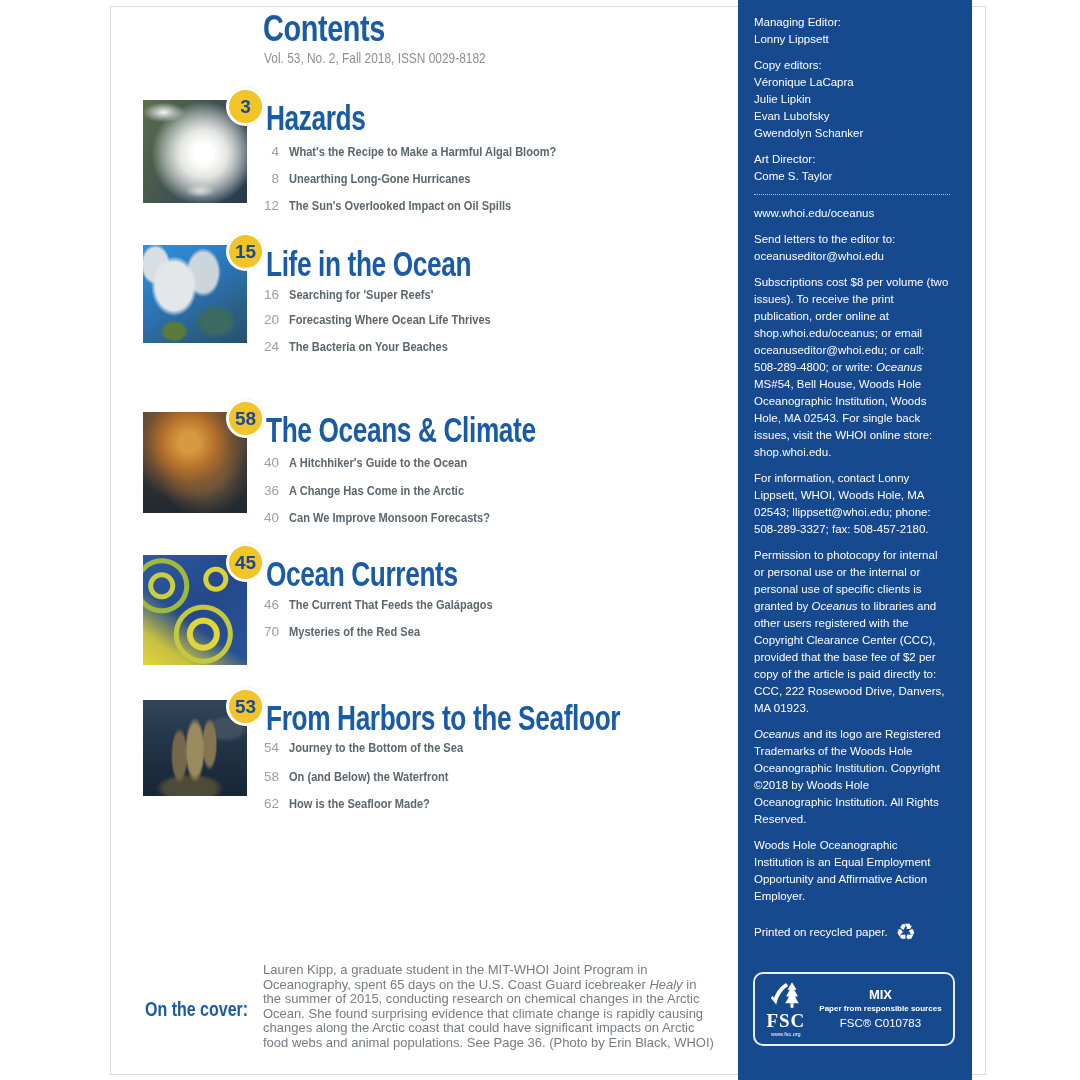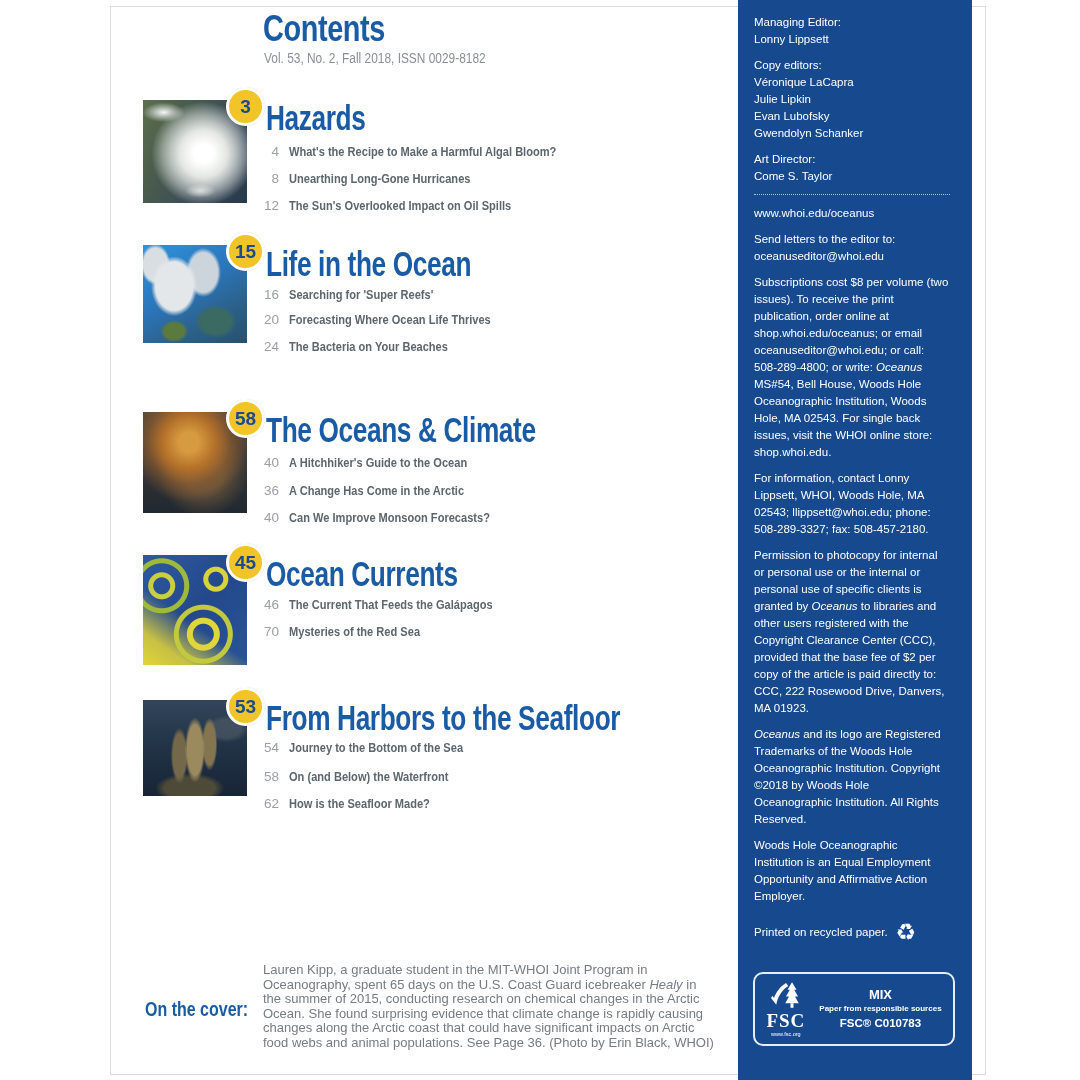--- a/index.html
+++ b/index.html
@@ -76,21 +76,21 @@
 
   .fsc{position:absolute;left:15px;top:972px;width:202px;height:74px;border:2px solid #e8eef5;
        border-radius:10px;display:flex;align-items:center;justify-content:center;gap:14px;
        padding:4px 8px;box-sizing:border-box;}
   .fsc-left{display:flex;flex-direction:column;align-items:center;line-height:1;}
   .fsc-word{font-family:"Liberation Serif", serif;font-weight:bold;font-size:19px;letter-spacing:1px;margin-top:1px;text-align:right;}
   .fsc-url{font-size:5.5px;margin-top:2px;}
   .fsc-right{text-align:center;line-height:1;}
   .fsc-mix{font-weight:bold;font-size:13px;}
   .fsc-tag{font-size:8px;font-weight:bold;line-height:1.2;margin:3px 0 4px 0;}
-  .fsc-code{font-weight:bold;font-size:11.5px;}
+  .fsc-code{font-weight:normal;font-size:11.5px;}
 </style>
 </head>
 <body>
 
 <div class="canvas">
   <div class="page-edge"></div>
 
   <h1 class="title">Contents</h1>
   <div class="issue">Vol. 53, No. 2, Fall 2018, ISSN 0029-8182</div>
 

